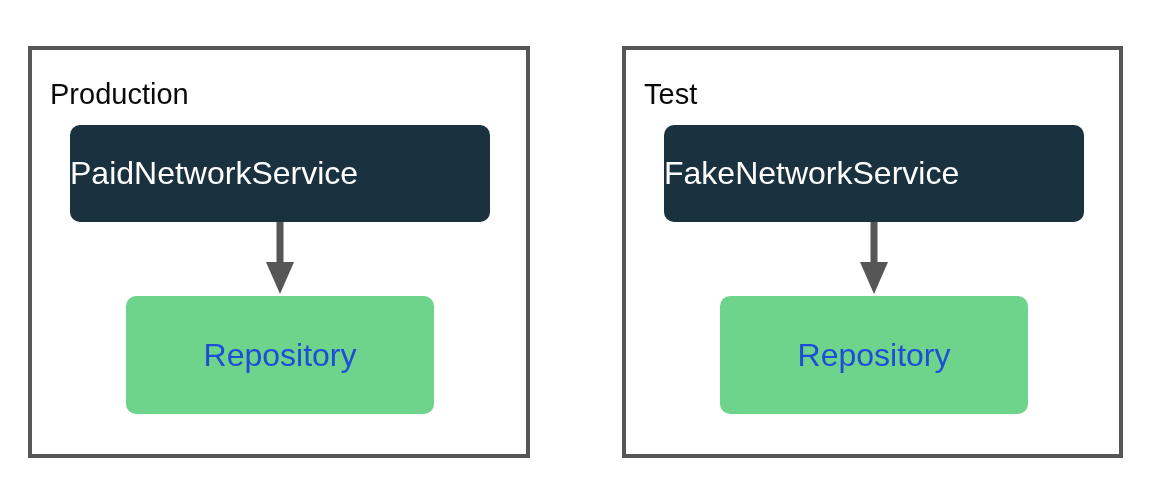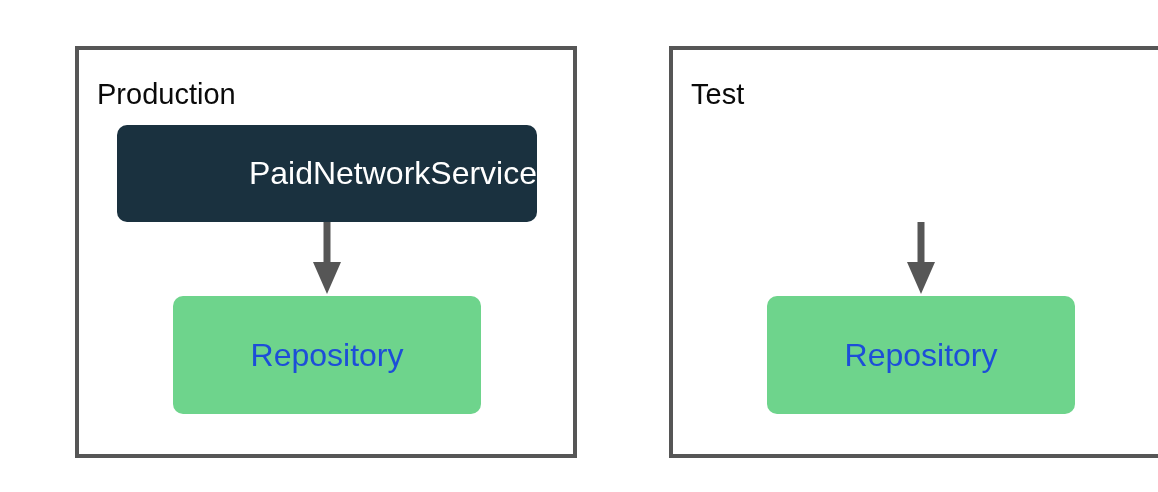--- a/index.html
+++ b/index.html
@@ -11,21 +11,20 @@
     overflow: hidden;
     font-family: "Liberation Sans", "DejaVu Sans", sans-serif;
   }
   .env {
     position: absolute;
     top: 46px;
     height: 412px;
     border: 4px solid #565656;
     background: #ffffff;
     box-sizing: border-box;
-    margin-left: 47px;
   }
   .env.production { left: 28px;  width: 502px; }
   .env.test       { left: 622px; width: 501px; padding-left: 23px; }
   .env-label {
     position: absolute;
     left: 18px;
     top: 28px;
     font-size: 29px;
     line-height: 1.15;
     color: #0a0a0a;
@@ -36,21 +35,21 @@
     left: 38px;
     top: 75px;
     width: 420px;
     height: 97px;
     background: #1a313f;
     border-radius: 10px;
     color: #ffffff;
     font-size: 32px;
     display: flex;
     align-items: center;
-    justify-content: flex-end;
+    justify-content: flex-start;
     white-space: nowrap;
   }
   .arrow {
     position: absolute;
     left: 230px;
     top: 172px;
     width: 36px;
     height: 74px;
   }
   .repo-node {
@@ -87,20 +86,23 @@
     </svg>
 
     <div class="repo-node">
       <span>Repository</span>
     </div>
   </div>
 
   <div class="env test">
     <div class="env-label">Test</div>
 
+    <div class="service-node">
+      <span>FakeNetworkService</span>
+    </div>
 
     <svg class="arrow" viewBox="0 0 36 74">
       <path d="M18 0 V44" stroke="#565656" stroke-width="7" fill="none"></path>
       <polygon points="4,40 32,40 18,72" fill="#565656"></polygon>
     </svg>
 
     <div class="repo-node">
       <span>Repository</span>
     </div>
   </div>

